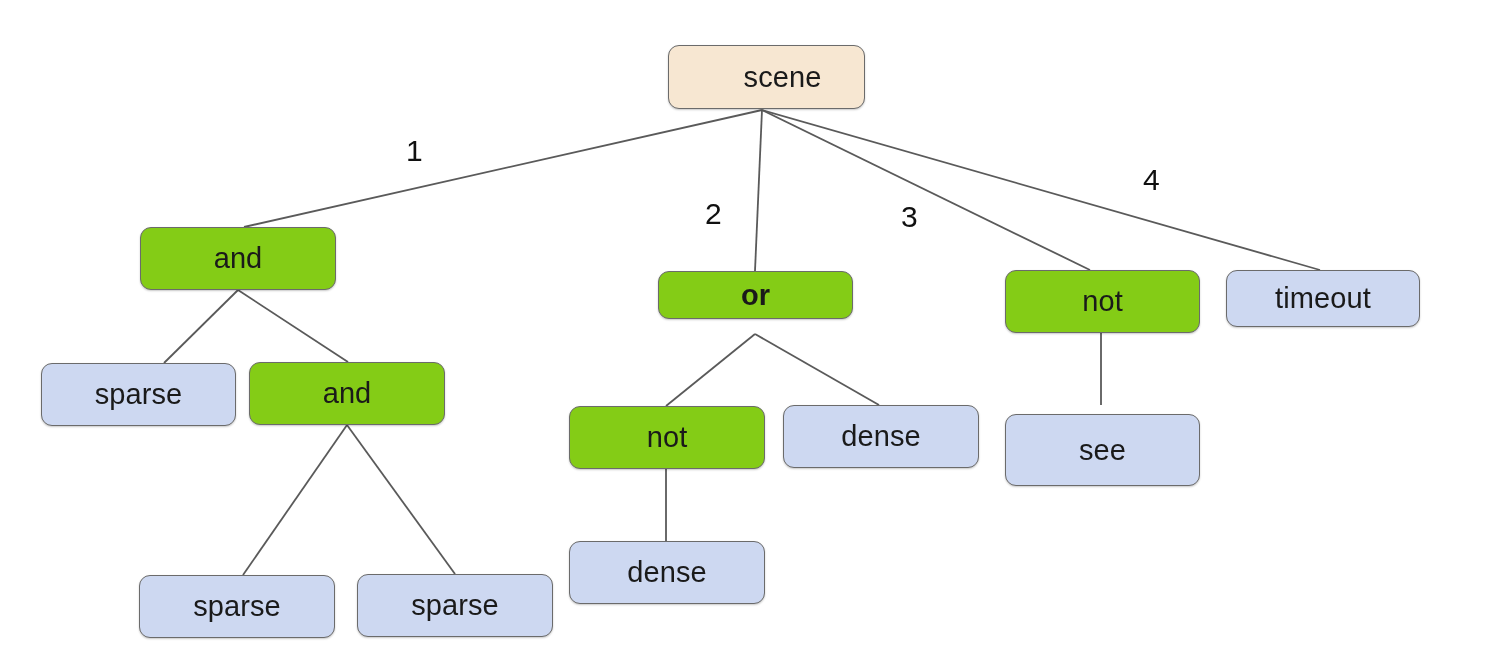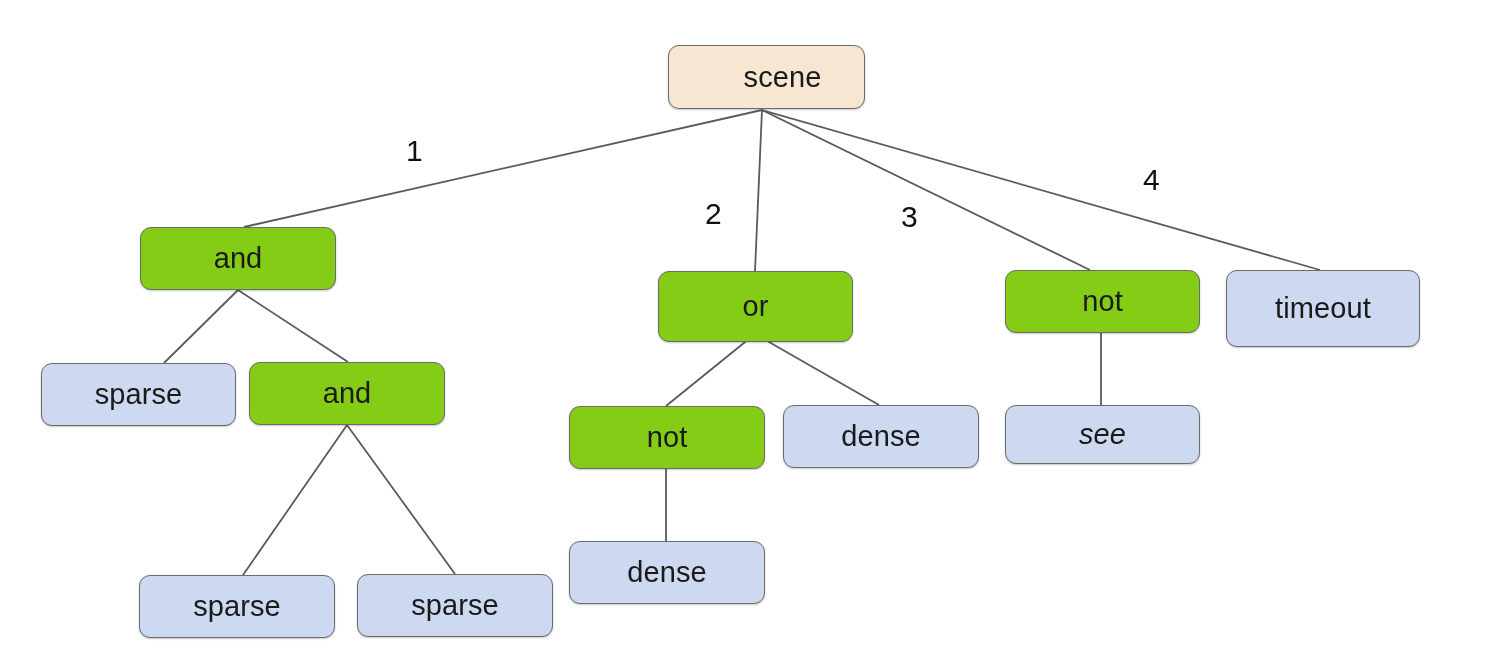--- a/index.html
+++ b/index.html
@@ -82,34 +82,34 @@
     </div>
     <div class="node op" style="left: 249px; top: 362px; width: 196px; height: 63px;">
       <span>and</span>
     </div>
     <div class="node leaf" style="left: 139px; top: 575px; width: 196px; height: 63px;">
       <span>sparse</span>
     </div>
     <div class="node leaf" style="left: 357px; top: 574px; width: 196px; height: 63px;">
       <span>sparse</span>
     </div>
-    <div class="node op" style="left: 658px; top: 271px; width: 195px; height: 71px;">
+    <div class="node op" style="left: 658px; top: 271px; width: 195px; height: 48px; font-weight: bold;">
       <span>or</span>
     </div>
     <div class="node op" style="left: 569px; top: 406px; width: 196px; height: 63px;">
       <span>not</span>
     </div>
     <div class="node leaf" style="left: 783px; top: 405px; width: 196px; height: 63px;">
       <span>dense</span>
     </div>
     <div class="node leaf" style="left: 569px; top: 541px; width: 196px; height: 63px;">
       <span>dense</span>
     </div>
     <div class="node op" style="left: 1005px; top: 270px; width: 195px; height: 63px;">
       <span>not</span>
     </div>
-    <div class="node leaf" style="left: 1005px; top: 405px; width: 195px; height: 59px; font-style: italic;">
+    <div class="node leaf" style="left: 1005px; top: 414px; width: 195px; height: 72px;">
       <span>see</span>
     </div>
-    <div class="node leaf" style="left: 1226px; top: 270px; width: 194px; height: 77px;">
+    <div class="node leaf" style="left: 1226px; top: 270px; width: 194px; height: 57px;">
       <span>timeout</span>
     </div>
   </div>
 
 </body></html>

